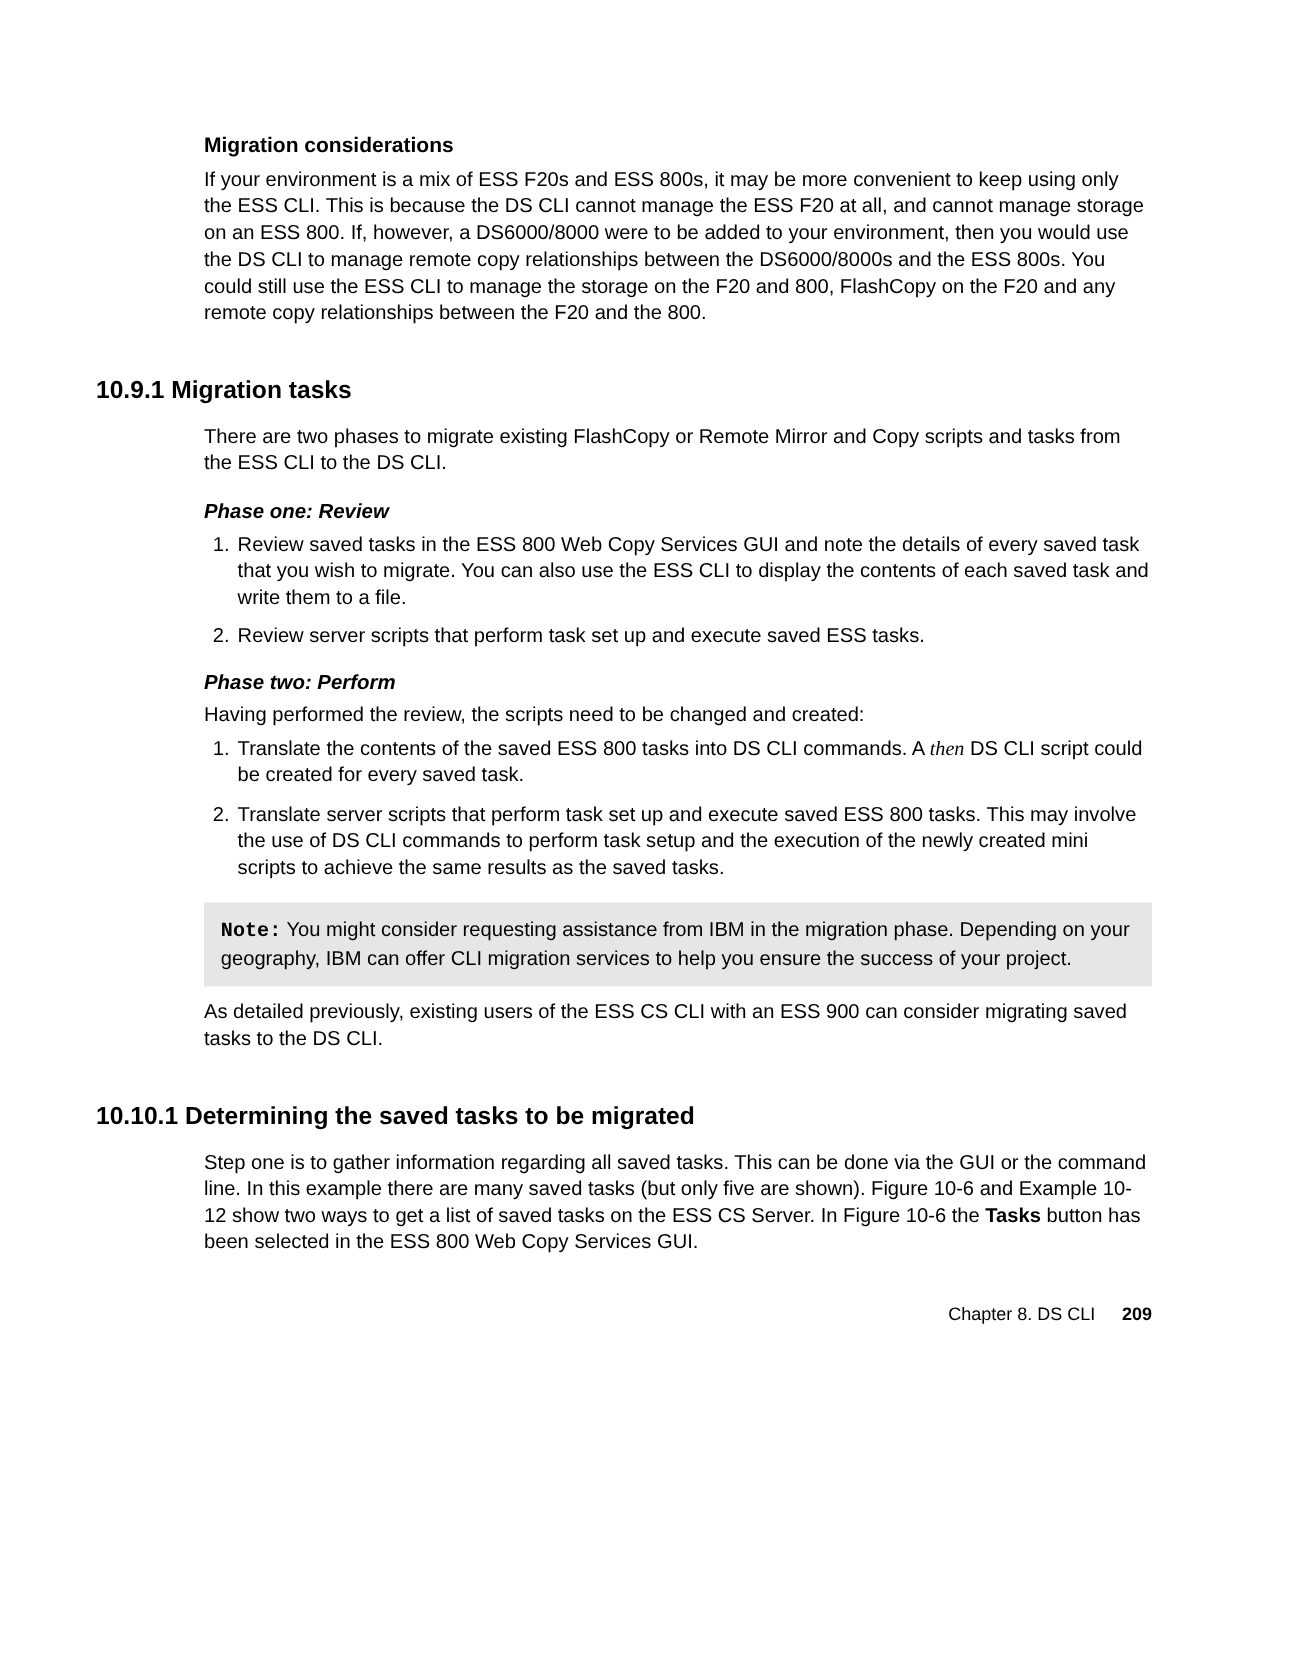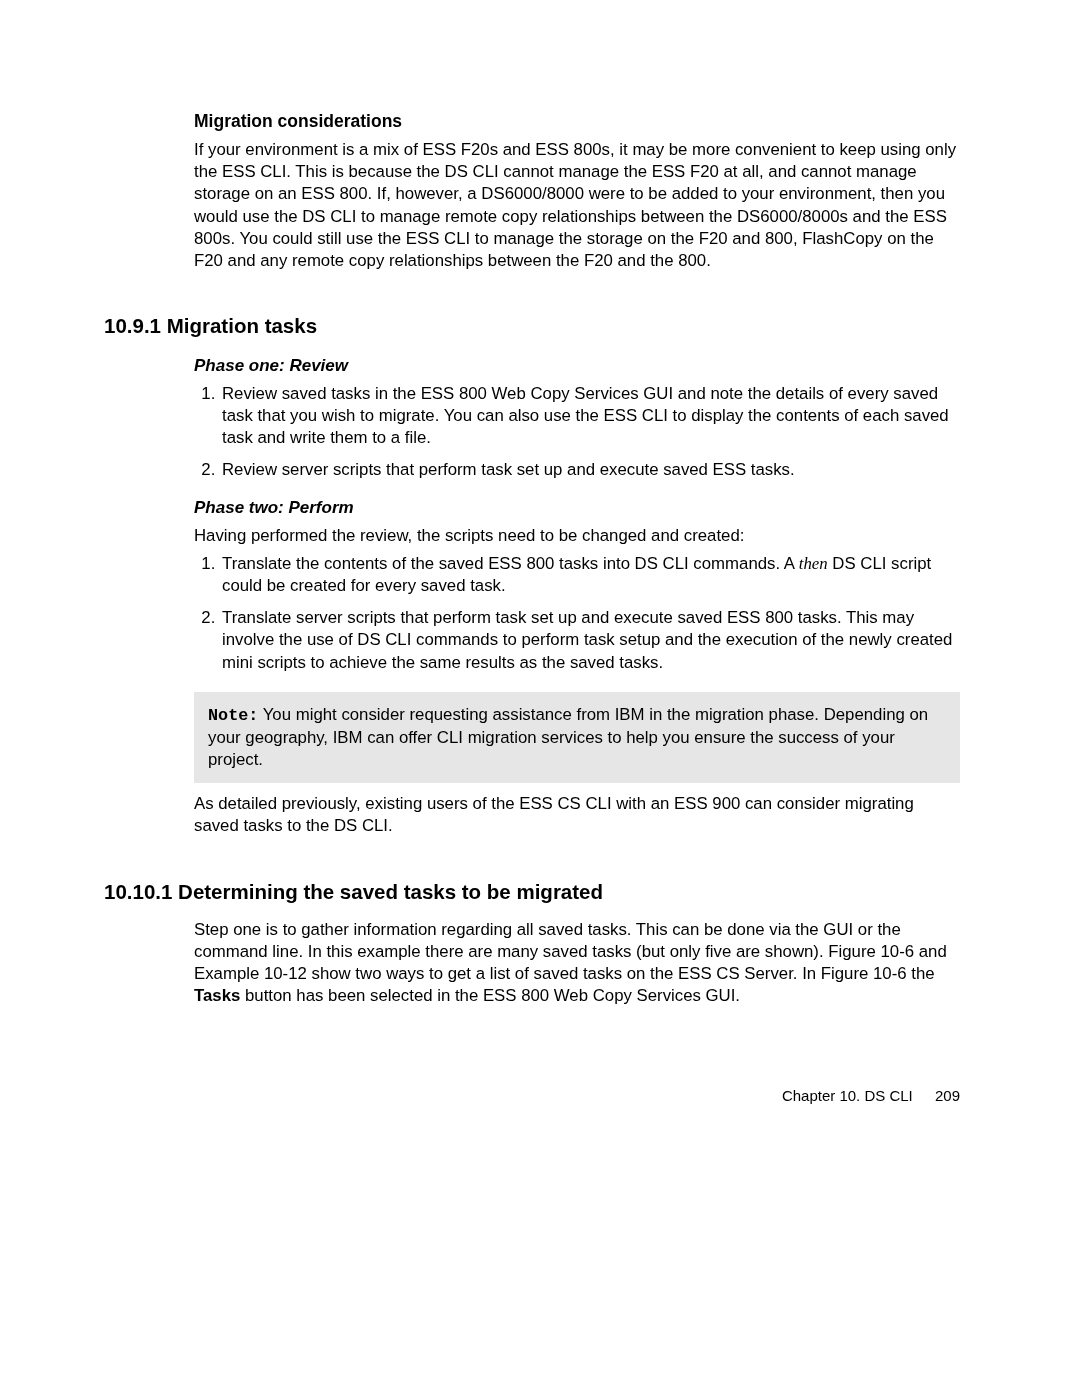--- a/index.html
+++ b/index.html
@@ -10,21 +10,21 @@
     height: 1397px;
     font-family: Arial, Helvetica, sans-serif;
     color: #000;
     font-size: 16.8px;
     line-height: 1.32;
   }
   .page {
     box-sizing: border-box;
     width: 1080px;
     height: 1166px;
-    padding: 110px 120px 60px 104px;
+    padding: 110px 120px 60px 80px;
     position: relative;
   }
   .content {
     margin-left: 90px;
   }
   .h4 {
     font-weight: bold;
     font-size: 17.5px;
     margin-bottom: 6px;
     margin-top: 0;
@@ -75,37 +75,38 @@
     font-style: italic;
     font-family: "Times New Roman", Times, serif;
   }
   .footer {
     position: absolute;
     bottom: 60px;
     right: 120px;
     font-size: 15px;
   }
   .footer .pnum {
-    font-weight: normal;
+    font-weight: bold;
     margin-left: 18px;
   }
   .tight { margin-bottom: 6px; }
 </style>
 </head>
 <body>
 
 <div class="page">
 
   <div class="content">
     <div class="h4">Migration considerations</div>
     <div class="p">If your environment is a mix of ESS F20s and ESS 800s, it may be more convenient to keep using only the ESS CLI. This is because the DS CLI cannot manage the ESS F20 at all, and cannot manage storage on an ESS 800. If, however, a DS6000/8000 were to be added to your environment, then you would use the DS CLI to manage remote copy relationships between the DS6000/8000s and the ESS 800s. You could still use the ESS CLI to manage the storage on the F20 and 800, FlashCopy on the F20 and any remote copy relationships between the F20 and the 800.</div>
   </div>
 
   <div class="h3">10.9.1  Migration tasks</div>
   <div class="content">
+    <div class="p">There are two phases to migrate existing FlashCopy or Remote Mirror and Copy scripts and tasks from the ESS CLI to the DS CLI.</div>
 
     <div class="h5">Phase one: Review</div>
     <ol class="numlist">
       <li>Review saved tasks in the ESS 800 Web Copy Services GUI and note the details of every saved task that you wish to migrate. You can also use the ESS CLI to display the contents of each saved task and write them to a file.</li>
       <li>Review server scripts that perform task set up and execute saved ESS tasks.</li>
     </ol>
 
     <div class="h5">Phase two: Perform</div>
     <div class="p tight">Having performed the review, the scripts need to be changed and created:</div>
     <ol class="numlist">
@@ -125,16 +126,16 @@
   </div>
 
   <div class="h3">10.10.1  Determining the saved tasks to be migrated</div>
   <div class="content">
     <div class="p">
       <span>Step one is to gather information regarding all saved tasks. This can be done via the GUI or the command line. In this example there are many saved tasks (but only five are shown). Figure 10-6 and Example 10-12 show two ways to get a list of saved tasks on the ESS CS Server. In Figure 10-6 the </span><b>Tasks</b><span> button has been selected in the ESS 800 Web Copy Services GUI.</span>
     </div>
   </div>
 
   <div class="footer">
-    <span>Chapter 10. DS CLI</span>
+    <span>Chapter 8. DS CLI</span>
     <span class="pnum">209</span>
   </div>
 </div>
 
 </body></html>

